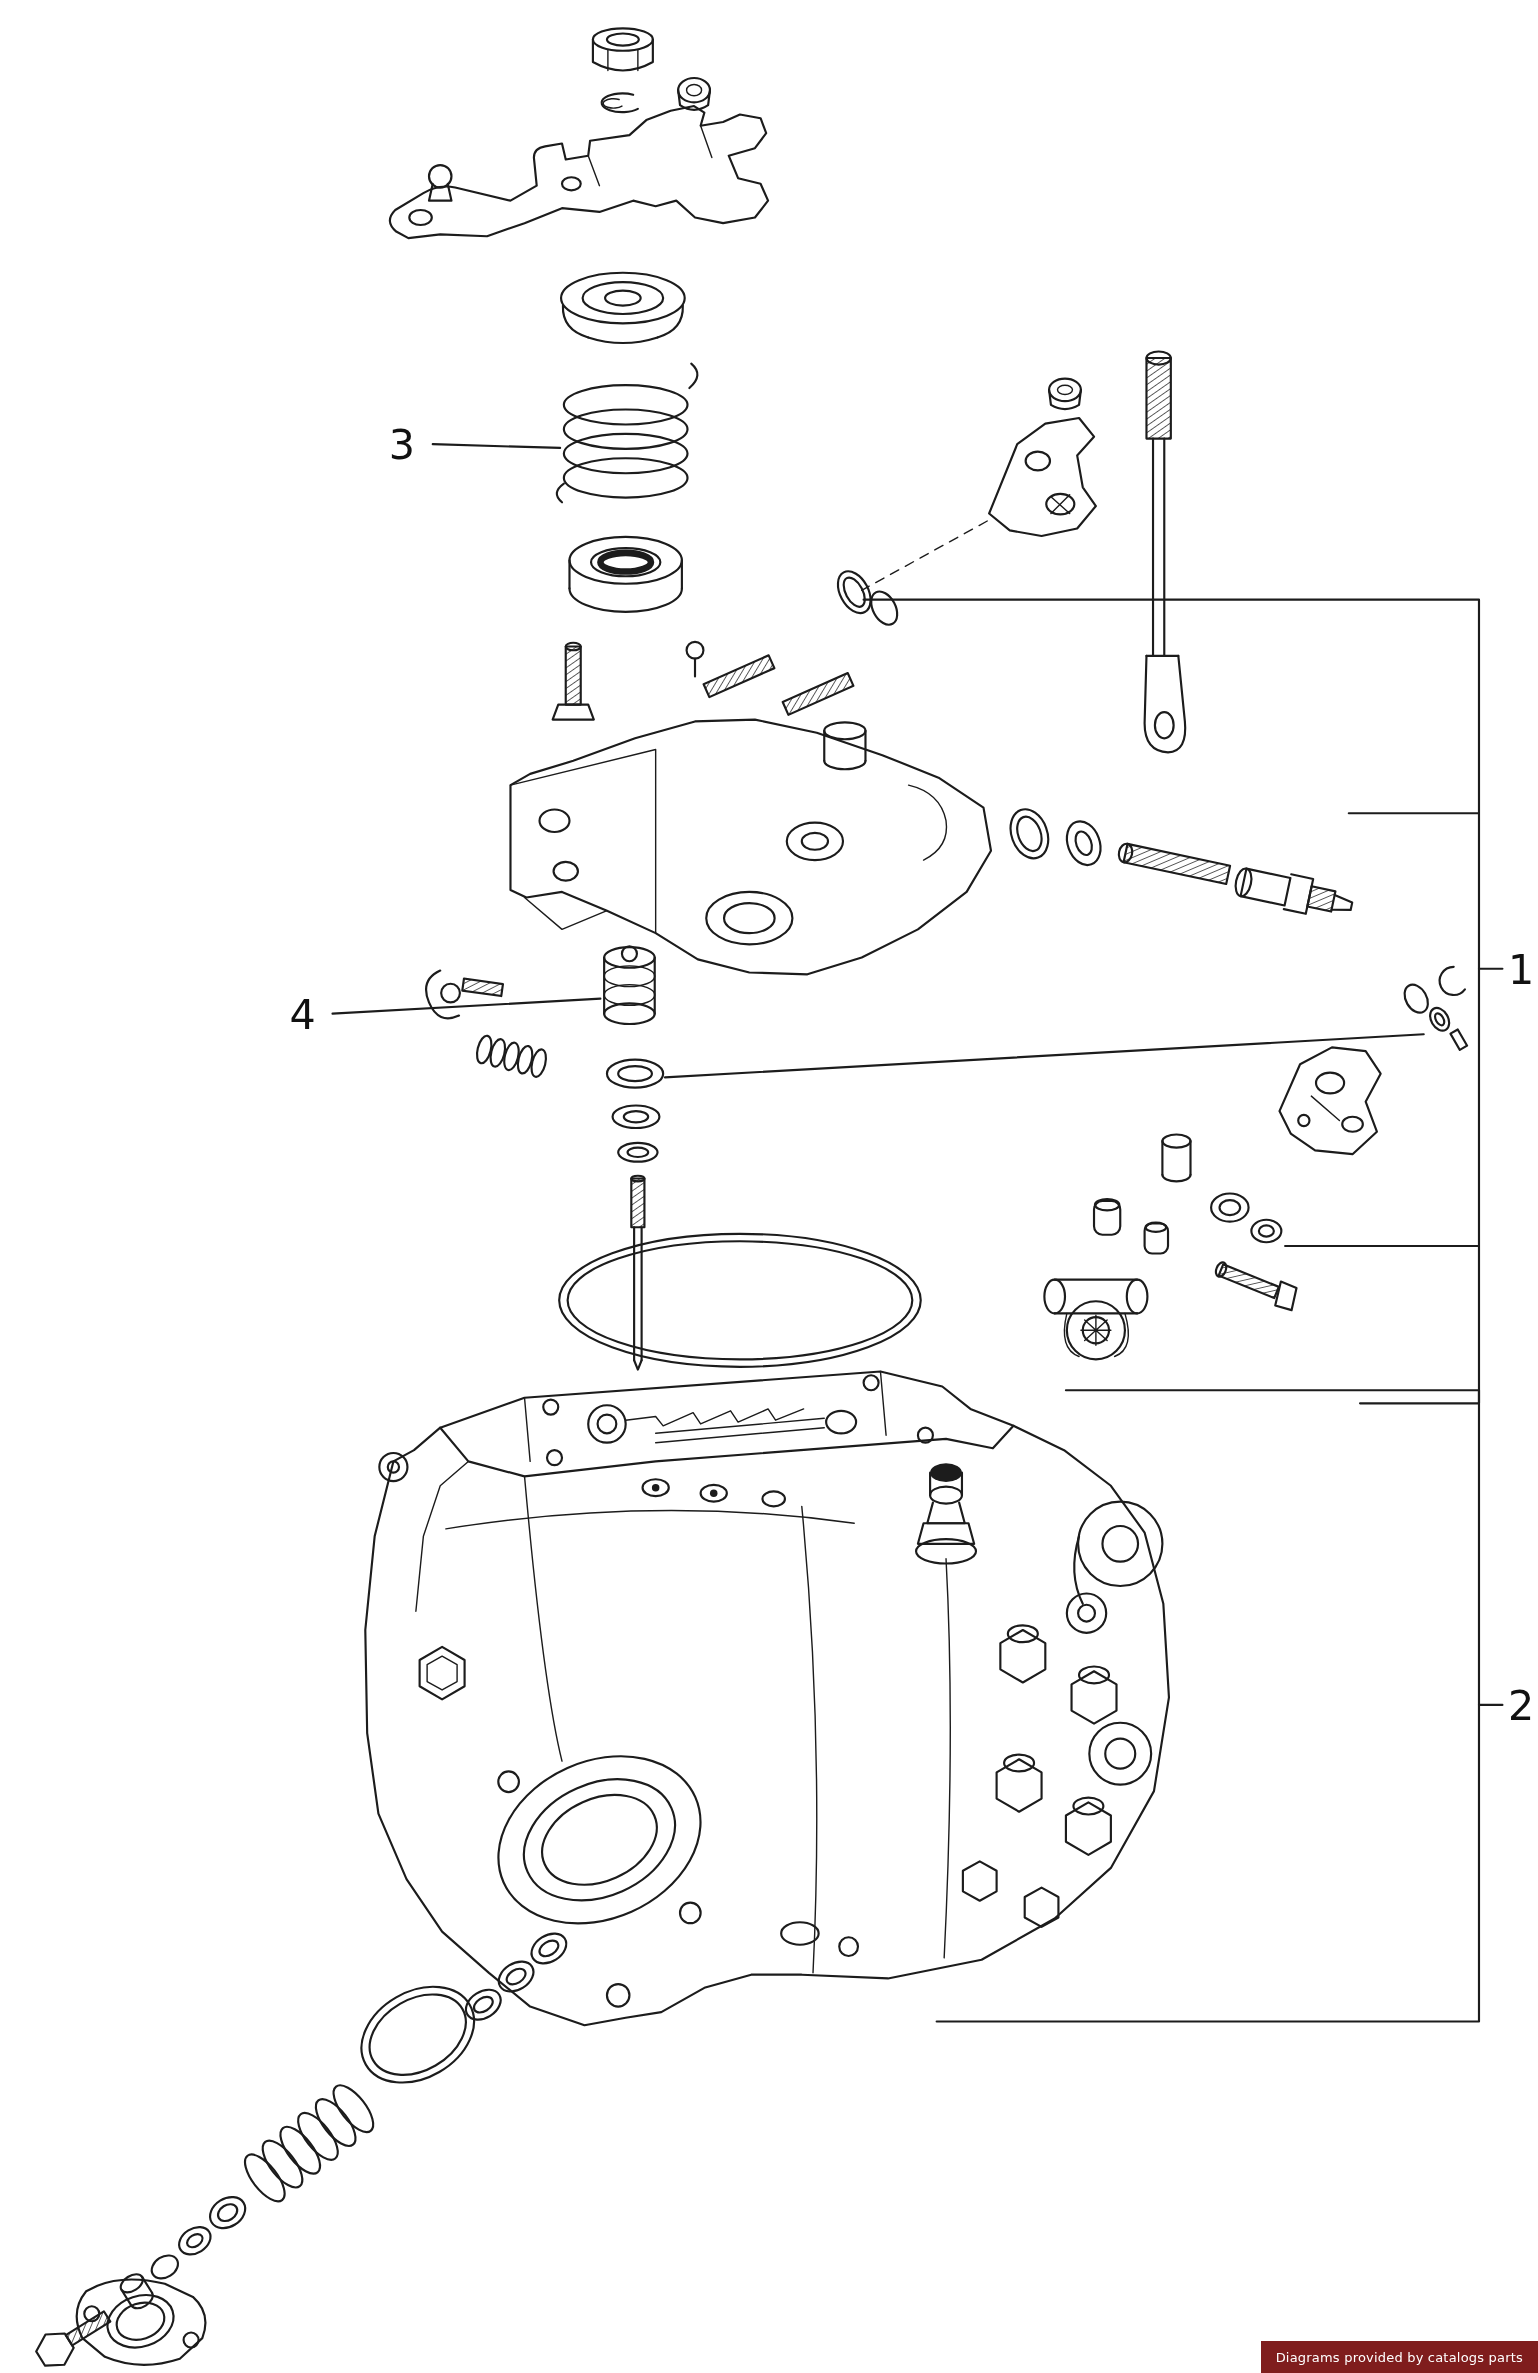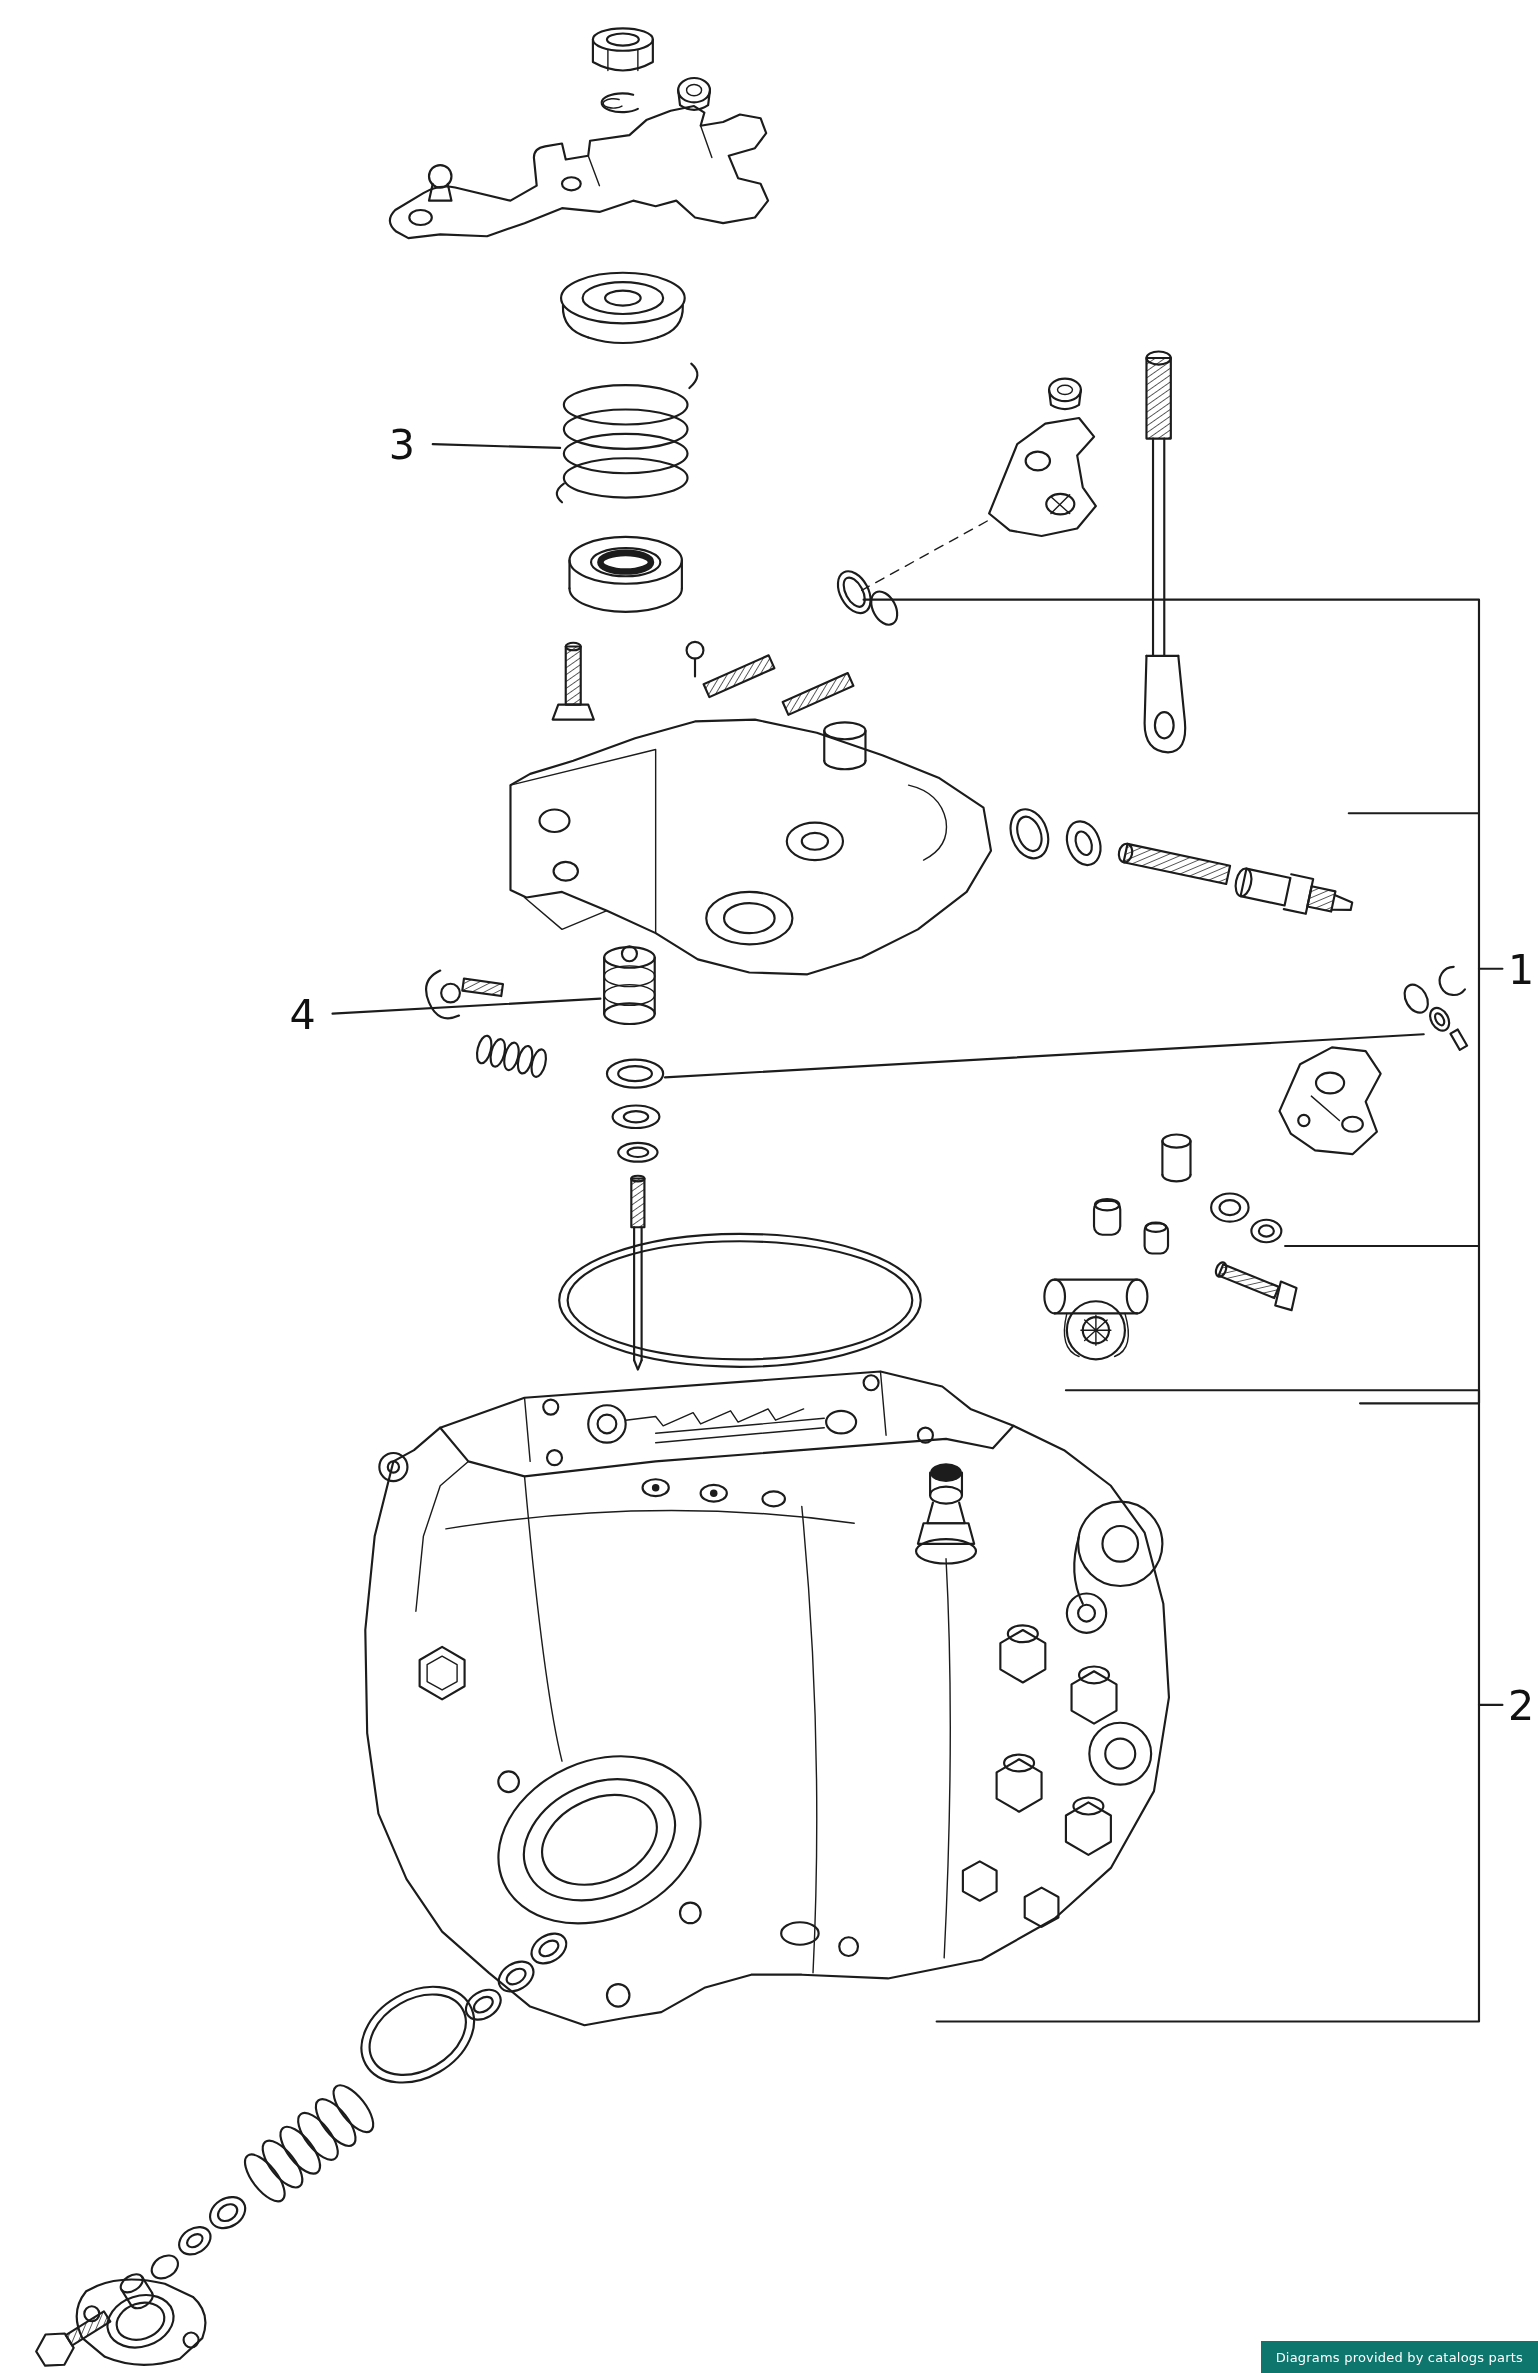--- a/index.html
+++ b/index.html
@@ -13,21 +13,21 @@
   svg *{stroke:#1c1c1c;fill:none;stroke-width:2.3;stroke-linecap:round;stroke-linejoin:round;}
   svg .thin{stroke-width:1.5;}
   svg .band{stroke-width:7;}
   svg .hatch{fill:url(#hatch);}
   svg .fill-ink{fill:#1c1c1c;stroke:none;}
   svg .dashed{stroke-dasharray:10 8;}
   svg text{stroke:none;fill:#111111;}
   svg .callout{font-family:"DejaVu Sans",sans-serif;font-size:44px;fill:#111111;}
   .badge{
     position:absolute;right:0;bottom:0;
-    background:#0f766e;color:#ffffff;
+    background:#7f1d1d;color:#ffffff;
     font-family:"DejaVu Sans",sans-serif;font-size:13px;
     padding:8.4px 15px;letter-spacing:0.2px;
   }
 </style>
 </head>
 <body>
 
 <div class="stage">
 <svg viewBox="0 0 1642 2533" width="1538" height="2373" xmlns="http://www.w3.org/2000/svg">
   <defs>

